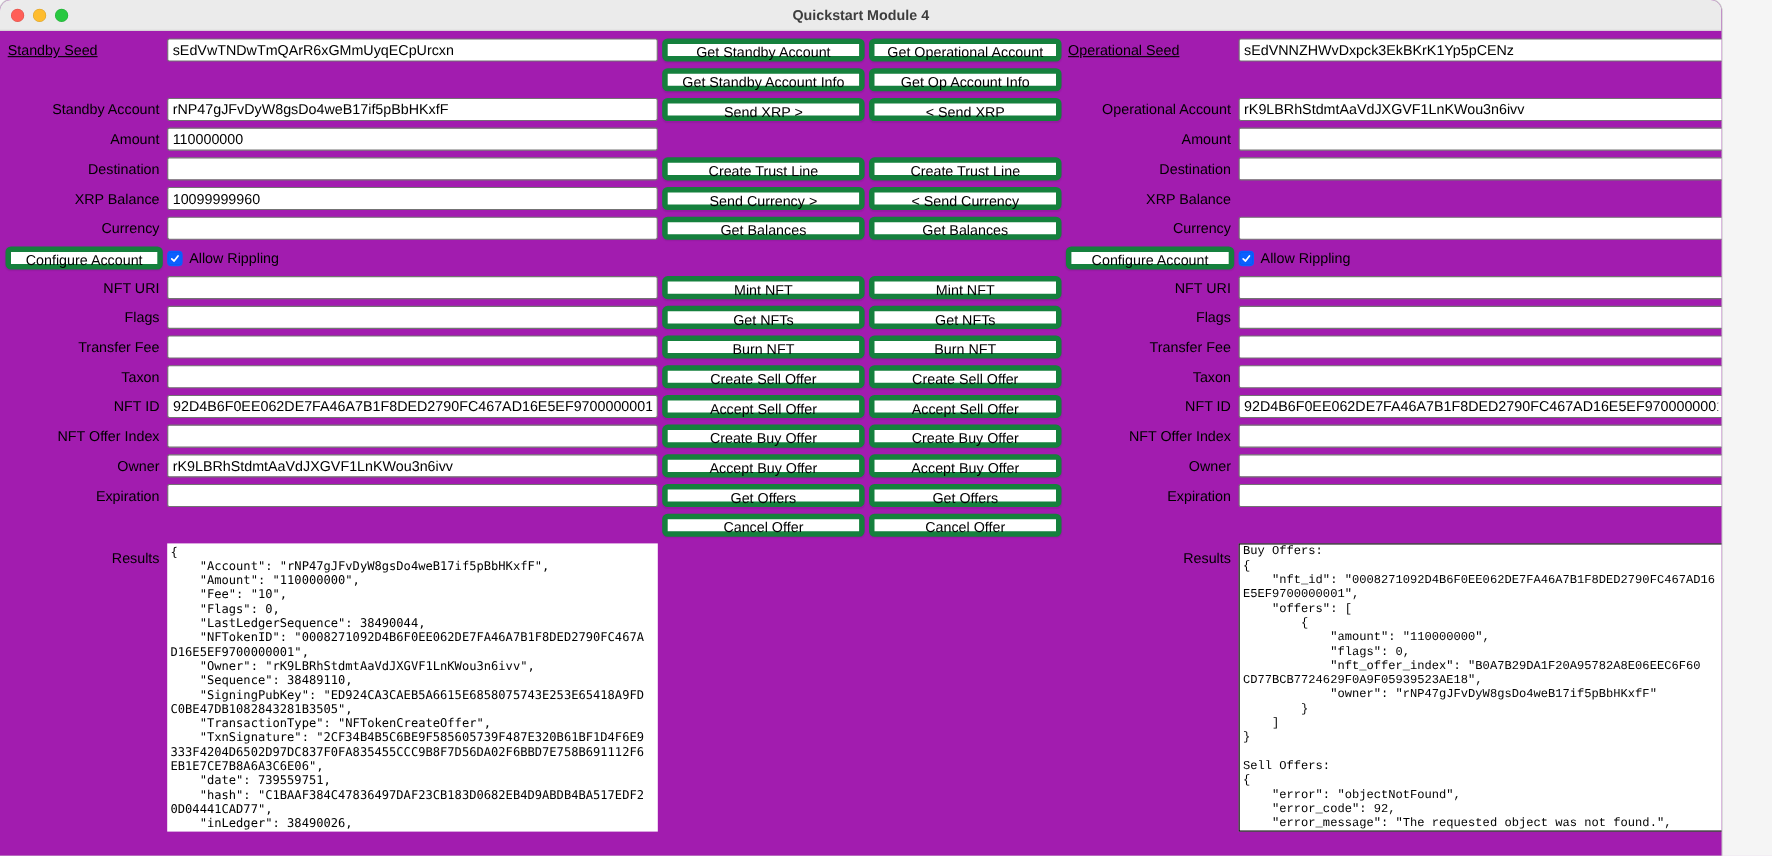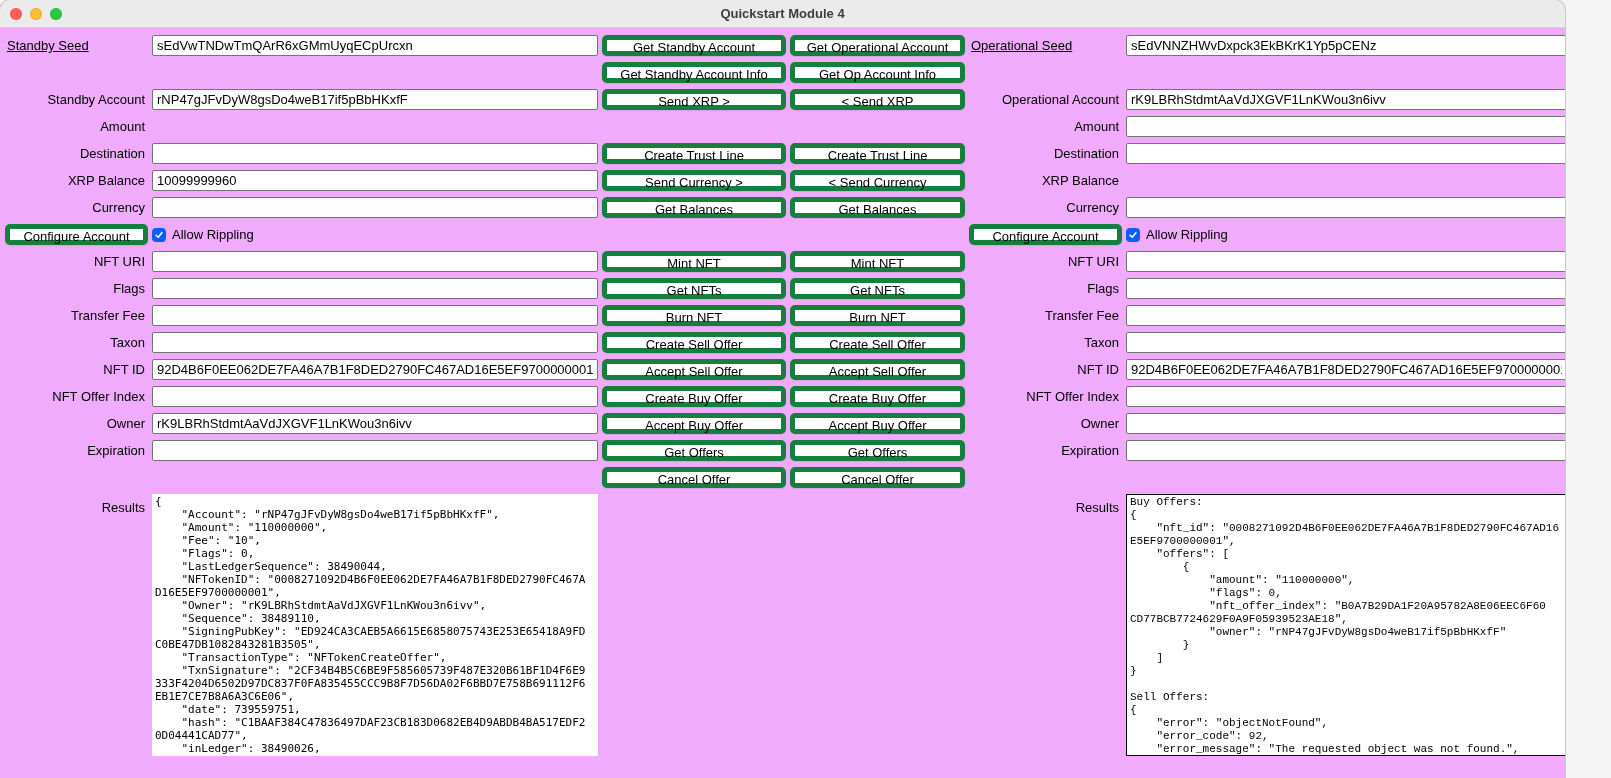--- a/index.html
+++ b/index.html
@@ -1,21 +1,21 @@
 <!DOCTYPE html>
 <html><head>
 <meta charset="utf-8">
 <style>
   * { margin:0; padding:0; box-sizing:border-box; }
   html,body { background:#f5f5f5; }
   body { font-family:"Liberation Sans", sans-serif; }
 
   .window {
     width:1565px; height:778px;
-    background:#f0abfc;
+    background:#a21caf;
     border-radius:10px 10px 0 0;
     overflow:hidden;
     box-shadow:0 0 0 1px rgba(0,0,0,0.18);
     position:relative;
   }
 
   
   .titlebar {
     height:28px;
     background:#ebebeb;
@@ -129,20 +129,21 @@
     <button class="btn r2 c4">Get Op Account Info</button>
 
     <label class="lbl r3 c1">Standby Account</label>
     <input class="entry r3 c2" value="rNP47gJFvDyW8gsDo4weB17if5pBbHKxfF" style="">
     <button class="btn r3 c3">Send XRP &gt;</button>
     <button class="btn r3 c4">&lt; Send XRP</button>
     <label class="lbl r3 c5">Operational Account</label>
     <input class="entry r3 c6" value="rK9LBRhStdmtAaVdJXGVF1LnKWou3n6ivv" style="">
 
     <label class="lbl r4 c1">Amount</label>
+    <input class="entry r4 c2" value="110000000" style="">
     <label class="lbl r4 c5">Amount</label>
     <input class="entry r4 c6" value="" style="">
 
     <label class="lbl r5 c1">Destination</label>
     <input class="entry r5 c2" value="" style="">
     <button class="btn r5 c3">Create Trust Line</button>
     <button class="btn r5 c4">Create Trust Line</button>
     <label class="lbl r5 c5">Destination</label>
     <input class="entry r5 c6" value="" style="">
 

